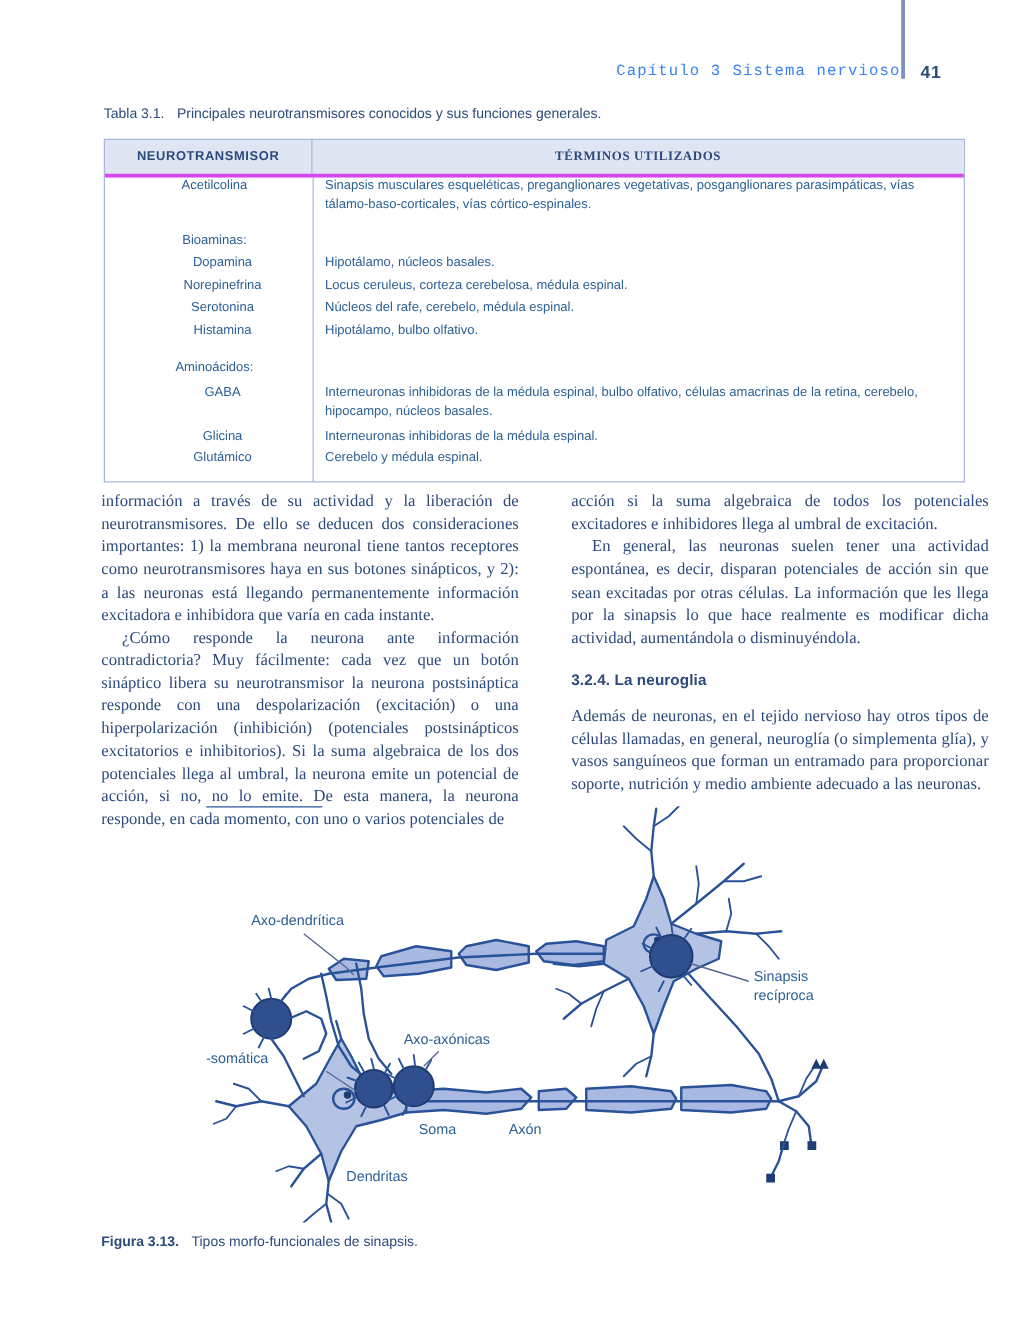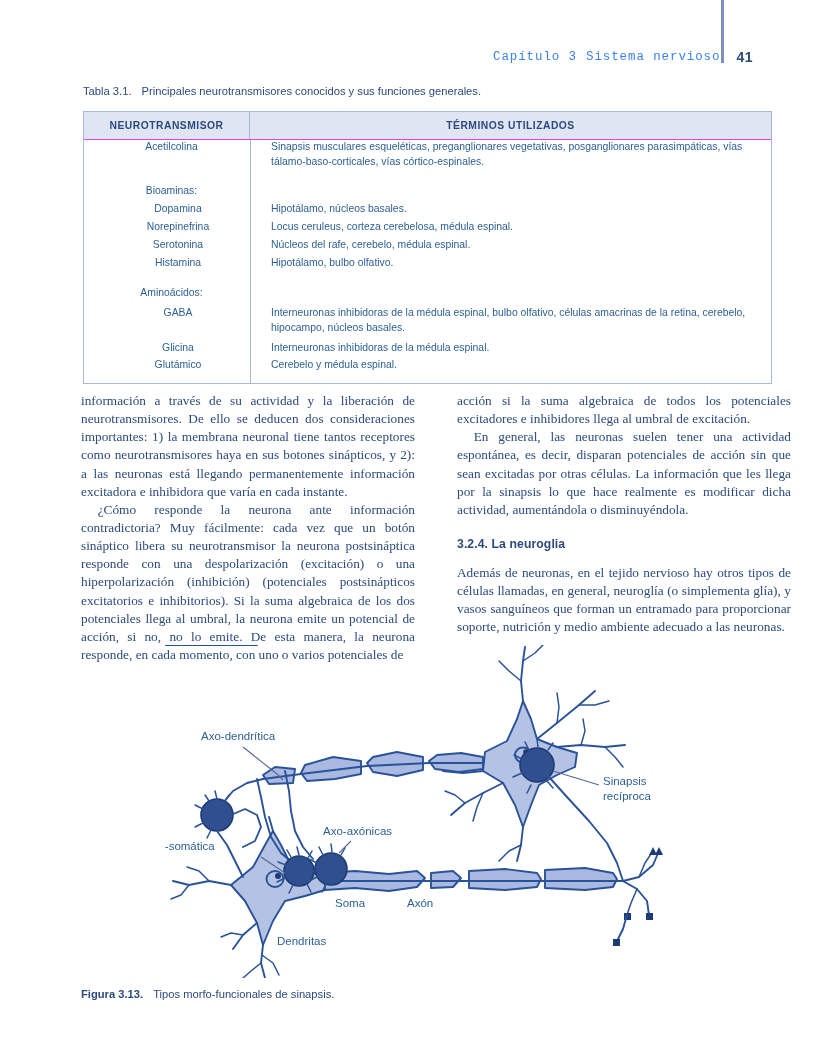--- a/index.html
+++ b/index.html
@@ -70,36 +70,36 @@
     left: 83px;
     top: 111px;
     width: 689px;
     border: 1px solid #a9b8da;
     box-sizing: border-box;
     background: #ffffff;
   }
   .tbl-head {
     display: flex;
     background: #dfe5f2;
-    border-bottom: 1px solid #d946ef;
+    border-bottom: 3px solid #d946ef;
     height: 27px;
   }
   .tbl-head .th {
     font-family: "Liberation Sans", sans-serif;
     font-size: 10.3px;
     font-weight: bold;
     letter-spacing: 0.5px;
     color: #2c4a7c;
     display: flex;
     align-items: center;
     justify-content: center;
     box-sizing: border-box;
   }
   .th.c1 { width: 166px; border-right: 1px solid #a9b8da; }
-  .th.c2 { flex: 1; }
+  .th.c2 { flex: 1; font-family: Liberation Serif, serif; }
 
   .tbl-body { position: relative; }
   .tbl-vdiv {
     position: absolute;
     left: 166px;
     top: 0;
     bottom: 0;
     width: 1px;
     background: #a9b8da;
   }
@@ -116,21 +116,21 @@
     padding-left: 9px;
     text-align: center;
   }
   .row .c1.indent { padding-left: 22px; }
   .row .c2 {
     flex: 1;
     box-sizing: border-box;
     font-family: "Liberation Sans", sans-serif;
     font-size: 10.4px;
     color: #2c5f94;
-    padding-left: 21px;
+    padding-left: 10px;
     padding-right: 12px;
     line-height: 1.42;
   }
   .row .c1 { line-height: 1.42; }
 
   
   .col {
     position: absolute;
     width: 334px;
     font-family: "Liberation Serif", serif;

